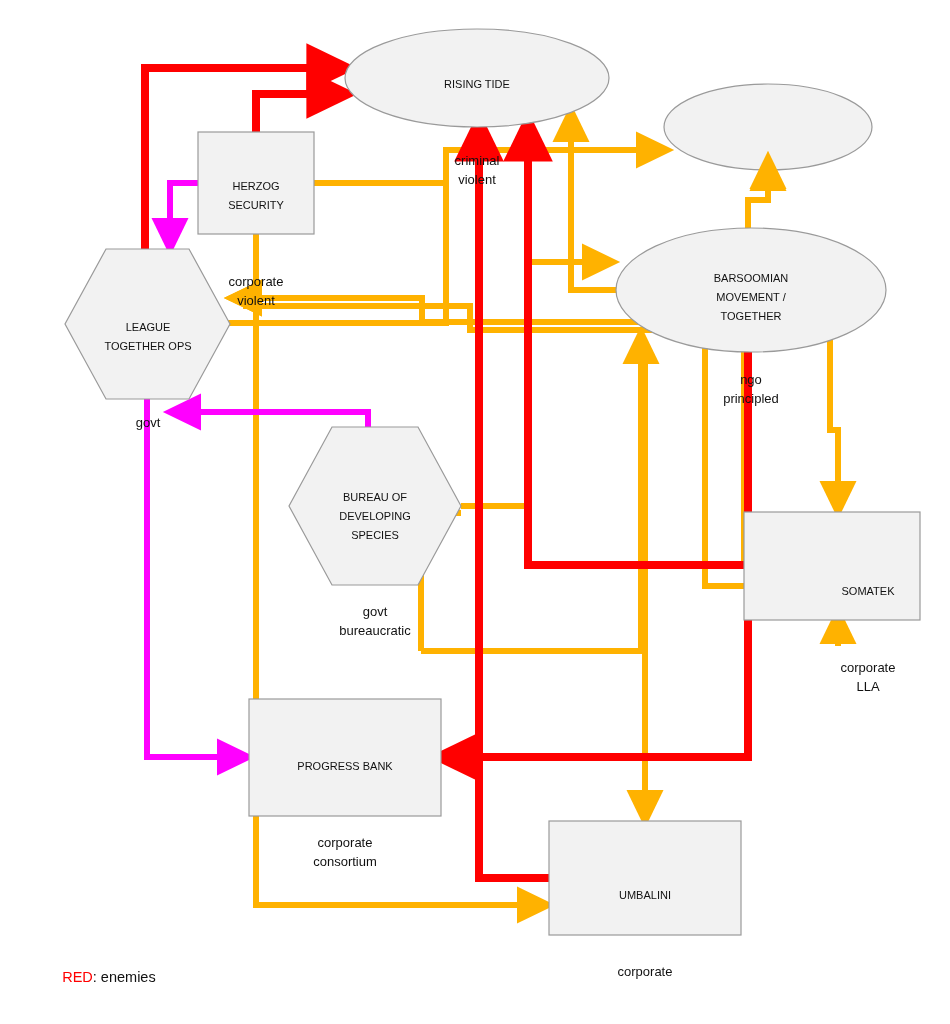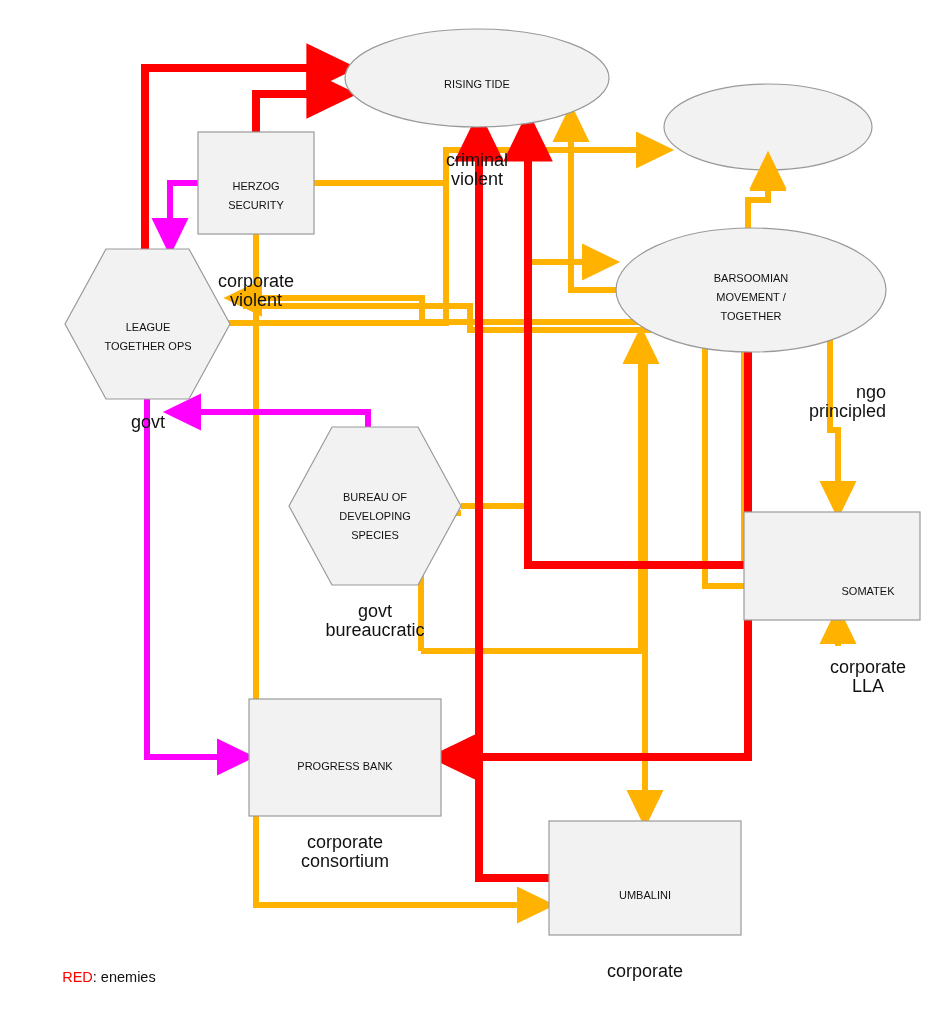--- a/index.html
+++ b/index.html
@@ -30,21 +30,21 @@
     color: #111111;
     font-size: 14.5px;
     line-height: 19px;
     pointer-events: none;
     white-space: pre;
   }
   .node-title {
     font-size: 11px;
   }
   .node-tags {
-    font-size: 18px;
+    font-size: 13px;
   }
   .legend {
     position: absolute;
     left: 38px;
     top: 946px;
     font-size: 14.5px;
     line-height: 21px;
     color: #111111;
   }
   .legend div { white-space: pre; }
@@ -153,21 +153,21 @@
     <div class="node-title">HERZOG
 SECURITY</div>
     <div class="node-tags" style="margin-top:19px;">corporate
 violent</div>
   </div>
 
   <div class="node-label" style="left:616px; top:231px; width:270px;">
     <div class="node-title">BARSOOMIAN
 MOVEMENT /
 TOGETHER</div>
-    <div class="node-tags" style="margin-top:19px;text-align:right;">ngo
+    <div class="node-tags" style="margin-top:6px;">ngo
 principled</div>
   </div>
 
   <div class="node-label" style="left:63px; top:280px; width:170px;">
     <div class="node-title">LEAGUE
 TOGETHER OPS</div>
     <div class="node-tags" style="margin-top:19px;">govt</div>
   </div>
 
   <div class="node-label" style="left:288px; top:450px; width:174px;">

